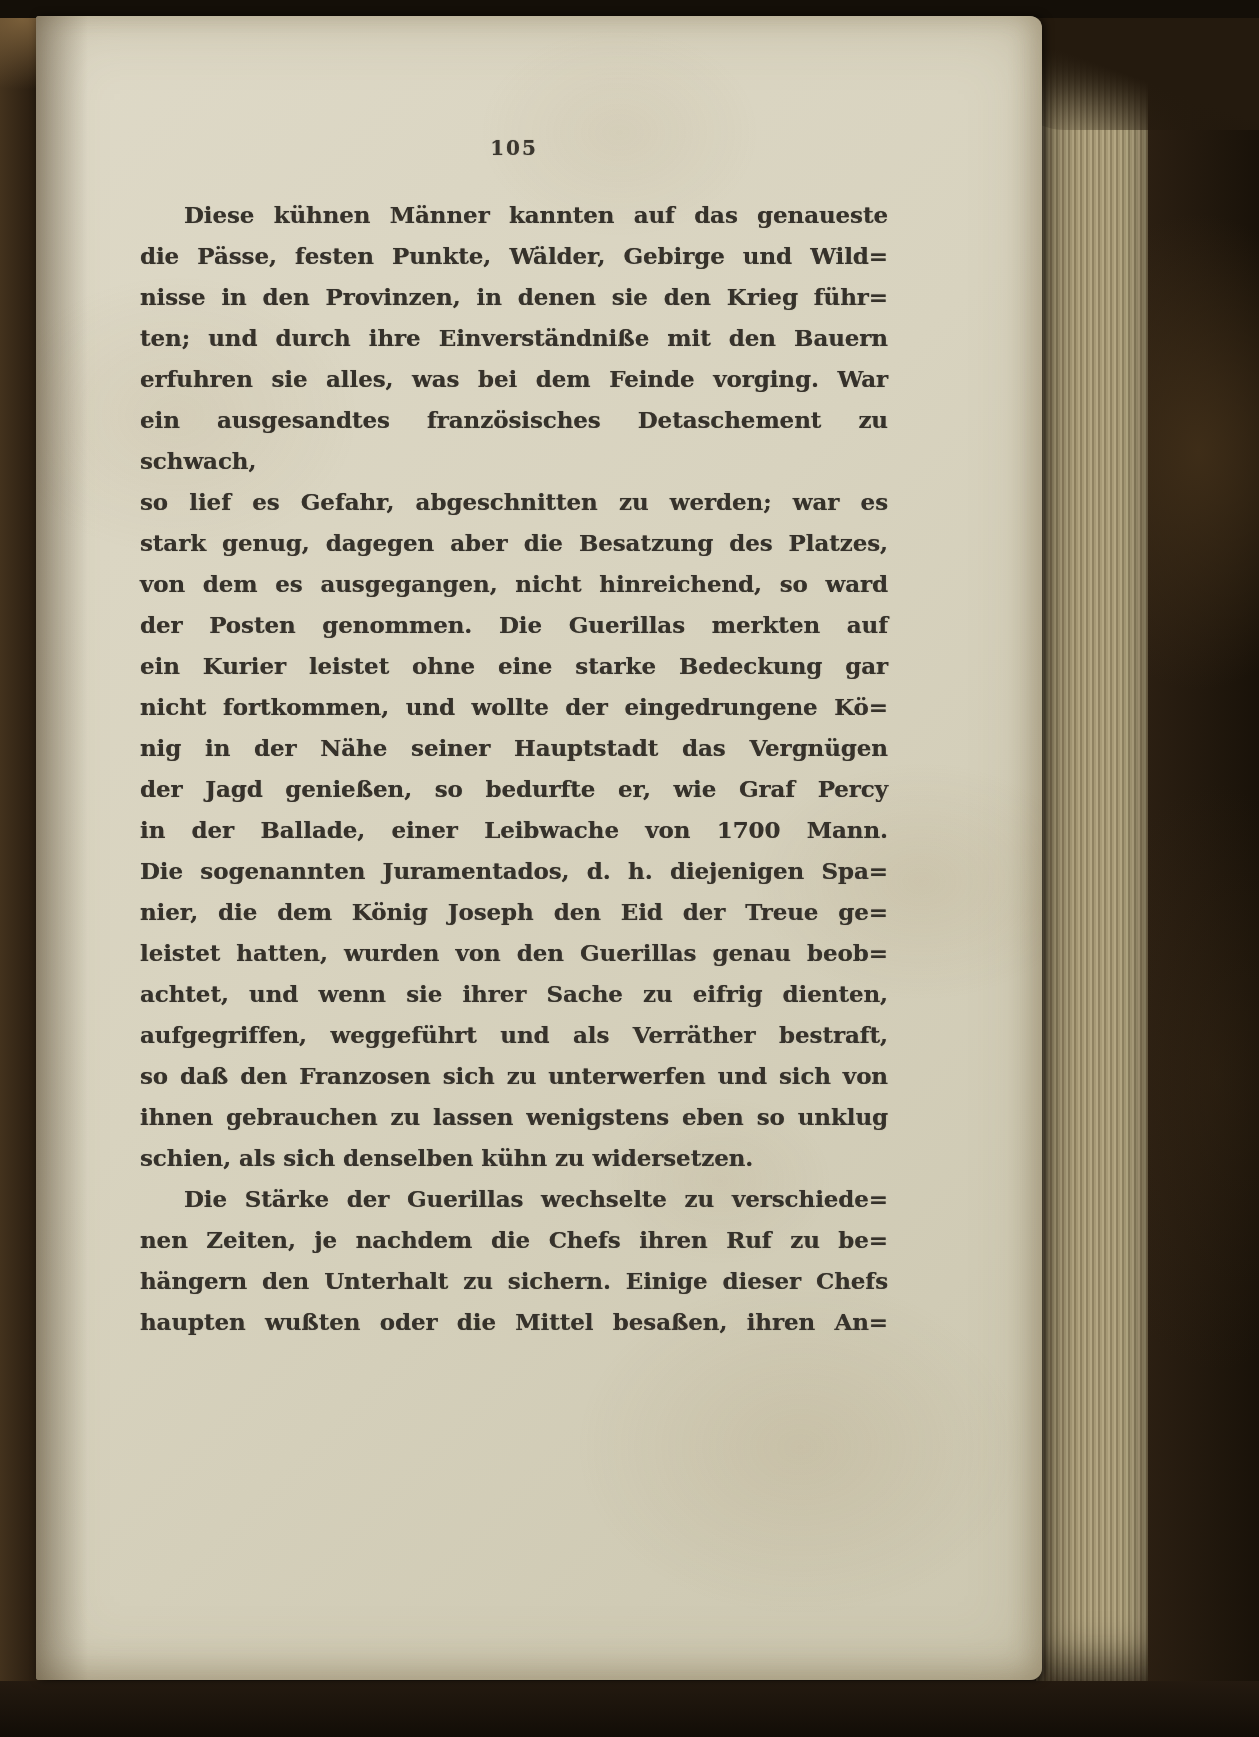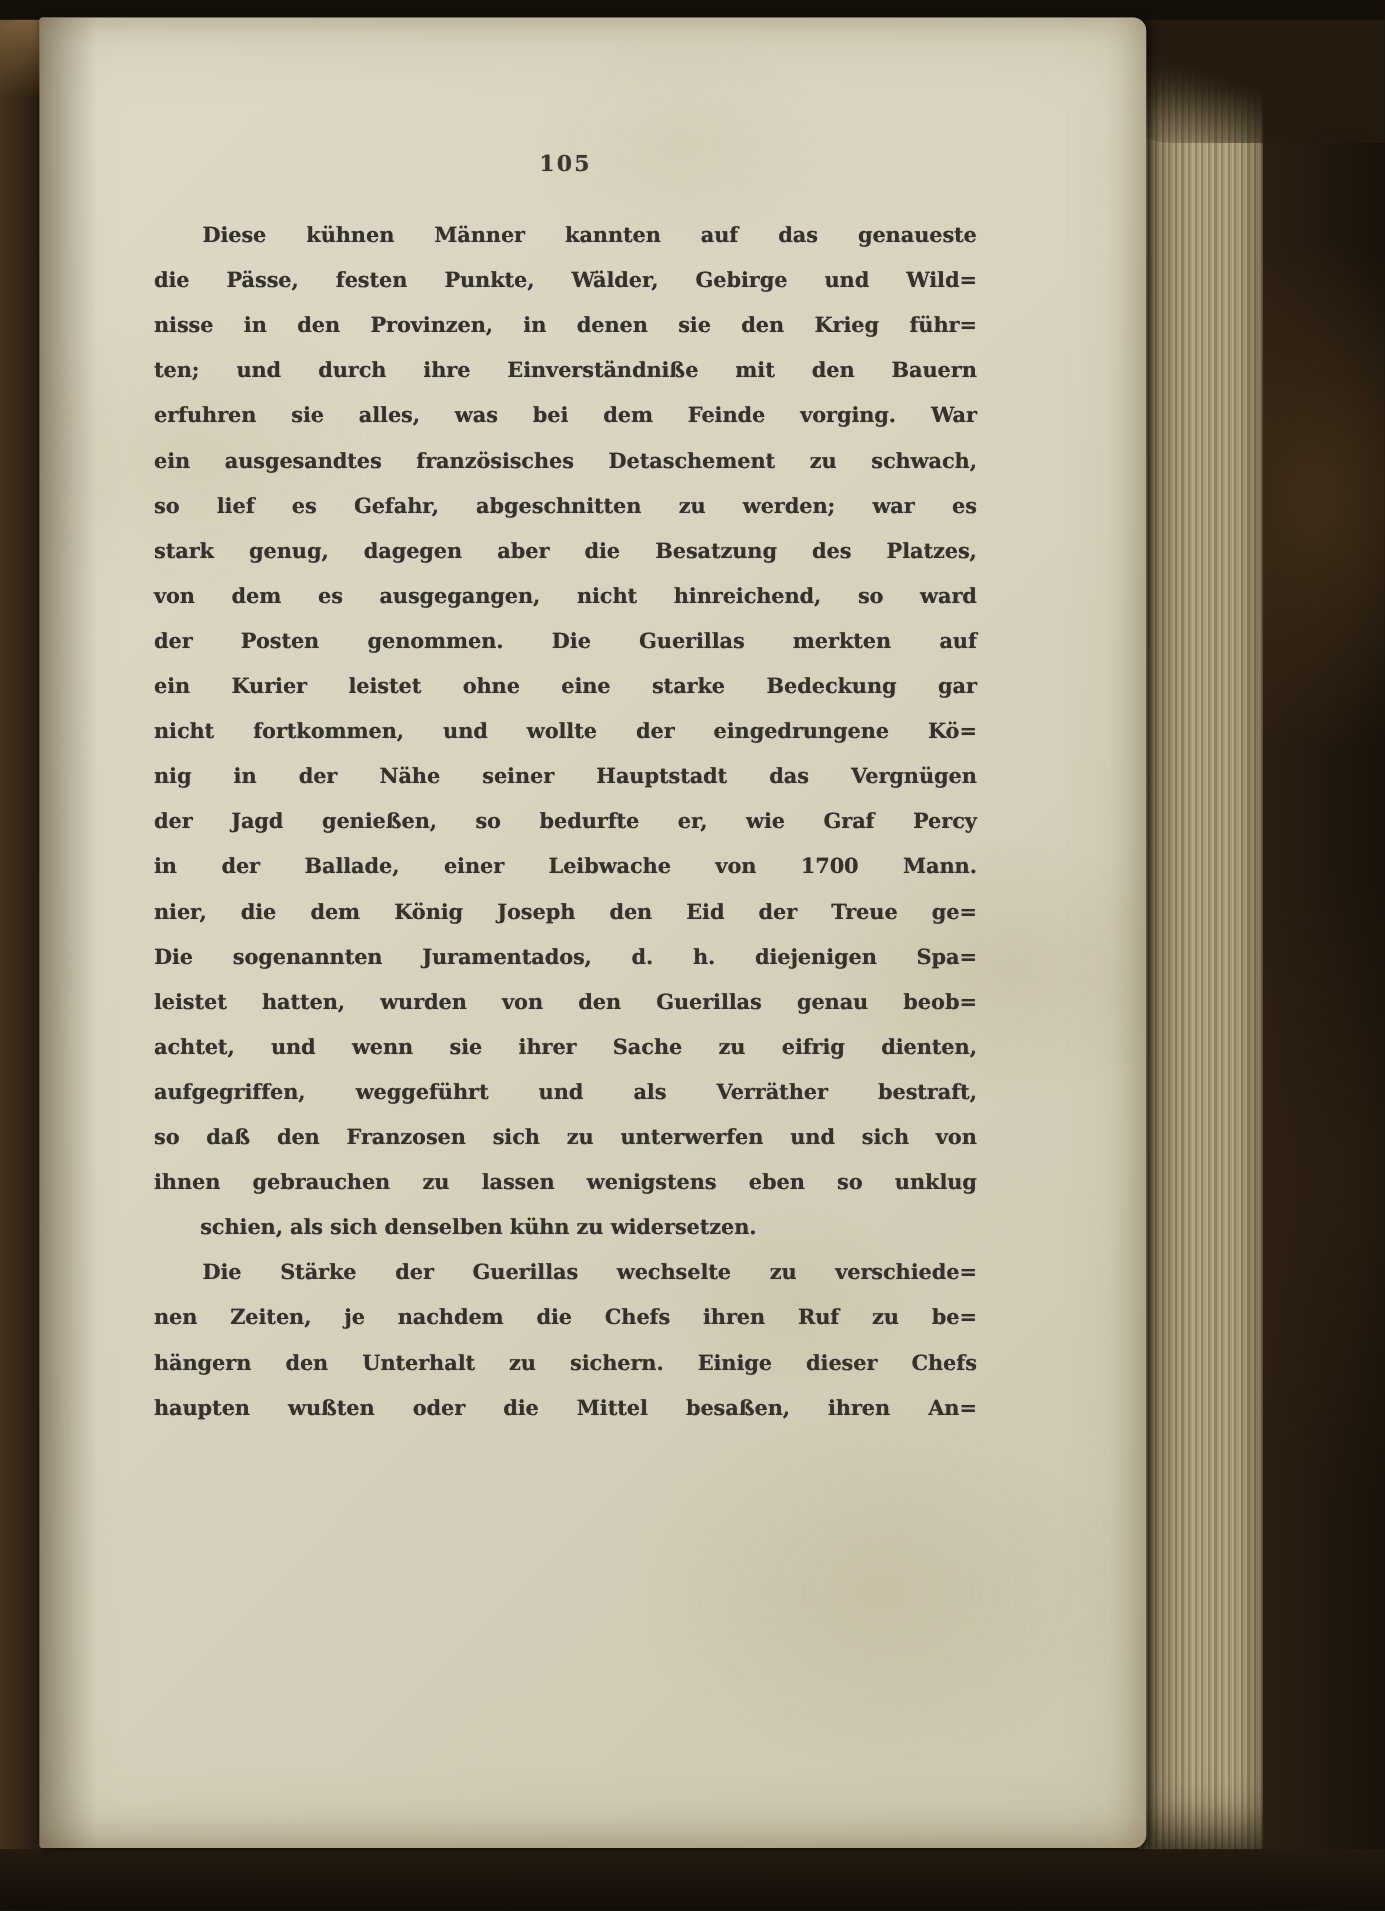--- a/index.html
+++ b/index.html
@@ -112,39 +112,38 @@
     font-size: 20px;
     font-weight: 700;
     letter-spacing: 2px;
     color: #3b372f;
     text-shadow: 0 0 1px rgba(59,55,47,0.55);
   }
   .text-block {
     position: absolute;
     top: 178px; left: 104px;
     width: 748px;
-    font-size: 19px;
+    font-size: 23px;
     font-weight: 700;
     line-height: 41px;
     color: #36322b;
     text-shadow: 0 0 0.7px rgba(54,50,43,0.6);
     letter-spacing: -0.1px;
   }
   .line {
     text-align: justify;
     text-align-last: justify;
     white-space: normal;
   }
   .line.indent {
     text-indent: 44px;
   }
   .line.no-justify {
     text-align: left;
     text-align-last: left;
-    margin-left: 42px;
   }
 </style>
 </head>
 <body>
 
 <div class="scan">
   <div class="cover-left"></div>
   <div class="corner-wear"></div>
   <div class="page-stack"></div>
   <div class="cover-right"></div>
@@ -165,22 +164,22 @@
           <div class="line">ein ausgesandtes französisches Detaschement zu schwach,</div>
           <div class="line">so lief es Gefahr, abgeschnitten zu werden; war es</div>
           <div class="line">stark genug, dagegen aber die Besatzung des Platzes,</div>
           <div class="line">von dem es ausgegangen, nicht hinreichend, so ward</div>
           <div class="line">der Posten genommen. Die Guerillas merkten auf</div>
           <div class="line">ein Kurier leistet ohne eine starke Bedeckung gar</div>
           <div class="line">nicht fortkommen, und wollte der eingedrungene Kö=</div>
           <div class="line">nig in der Nähe seiner Hauptstadt das Vergnügen</div>
           <div class="line">der Jagd genießen, so bedurfte er, wie Graf Percy</div>
           <div class="line">in der Ballade, einer Leibwache von 1700 Mann.</div>
+          <div class="line">Die sogenannten Juramentados, d. h. diejenigen Spa=</div>
           <div class="line">nier, die dem König Joseph den Eid der Treue ge=</div>
-          <div class="line">Die sogenannten Juramentados, d. h. diejenigen Spa=</div>
           <div class="line">leistet hatten, wurden von den Guerillas genau beob=</div>
           <div class="line">achtet, und wenn sie ihrer Sache zu eifrig dienten,</div>
           <div class="line">aufgegriffen, weggeführt und als Verräther bestraft,</div>
           <div class="line">so daß den Franzosen sich zu unterwerfen und sich von</div>
           <div class="line">ihnen gebrauchen zu lassen wenigstens eben so unklug</div>
           <div class="line no-justify">schien, als sich denselben kühn zu widersetzen.</div>
         </div>
         <div class="paragraph">
           <div class="line indent">Die Stärke der Guerillas wechselte zu verschiede=</div>
           <div class="line">nen Zeiten, je nachdem die Chefs ihren Ruf zu be=</div>

